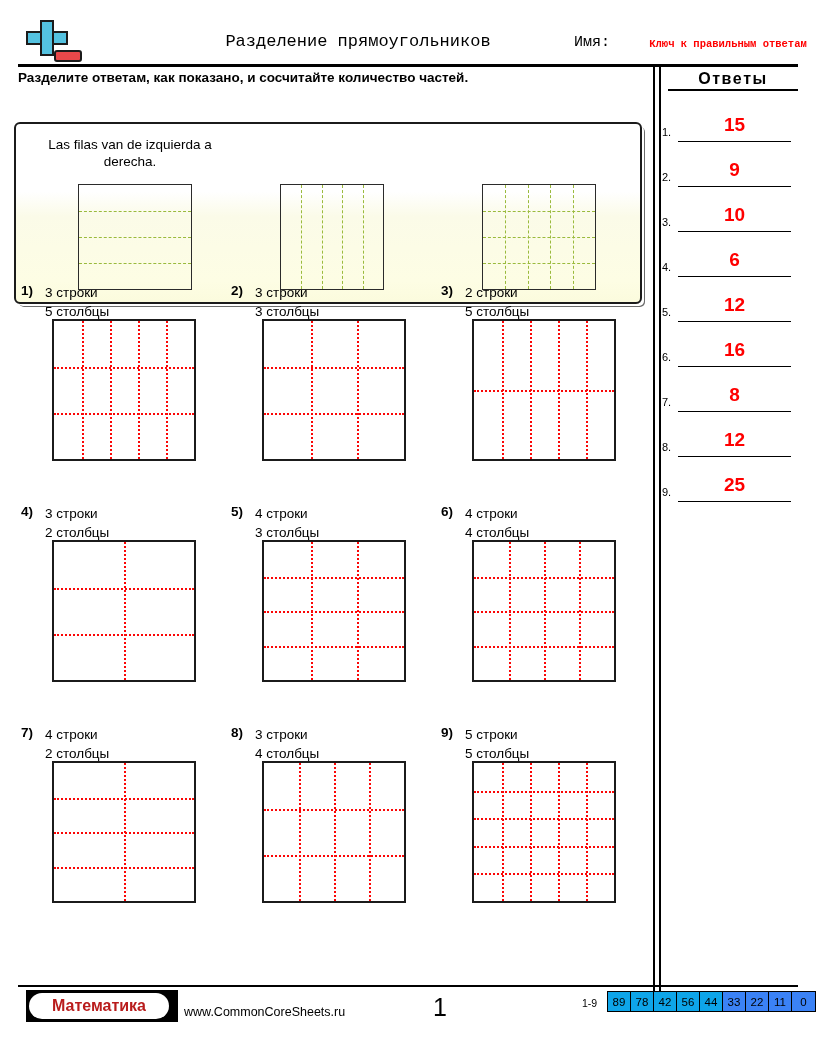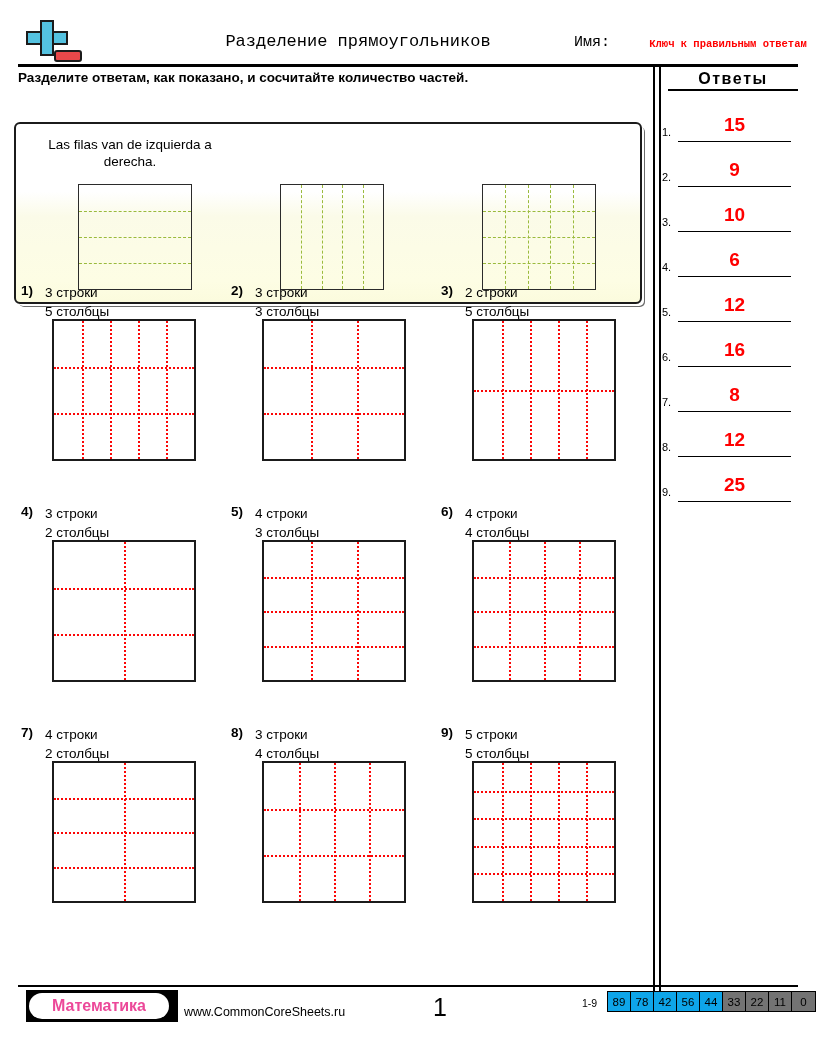--- a/index.html
+++ b/index.html
@@ -264,21 +264,21 @@
   #footer-logo-pill {
     width: 140px; height: 26px;
     margin-left: 3px;
     background: #ffffff;
     border-radius: 13px;
     display: flex;
     align-items: center;
     justify-content: center;
     font-size: 16px;
     font-weight: bold;
-    color: #ec4899;
+    color: #b91c1c;
   }
   #footer-url {
     position: absolute;
     left: 184px; top: 1005px;
     font-size: 12.5px;
   }
   #page-number {
     position: absolute;
     left: 400px; top: 993px;
     width: 80px;
@@ -301,21 +301,21 @@
     width: 23px;
     border-right: 1px solid #000000;
     font-size: 11.5px;
     display: flex;
     align-items: center;
     justify-content: center;
     background: #0ea5e9;
     box-sizing: border-box;
   }
   .scale-cell:last-child { border-right: none; }
-  .scale-cell.hl { background: #737373; }
+  .scale-cell.hl { background: #3b82f6; }
 </style>
 </head>
 <body>
 
 <div id="header">
 
   <div id="logo-mark">
     <div id="logo-plus-h"></div>
     <div id="logo-plus-v"></div>
     <div id="logo-plus-inner"></div>

